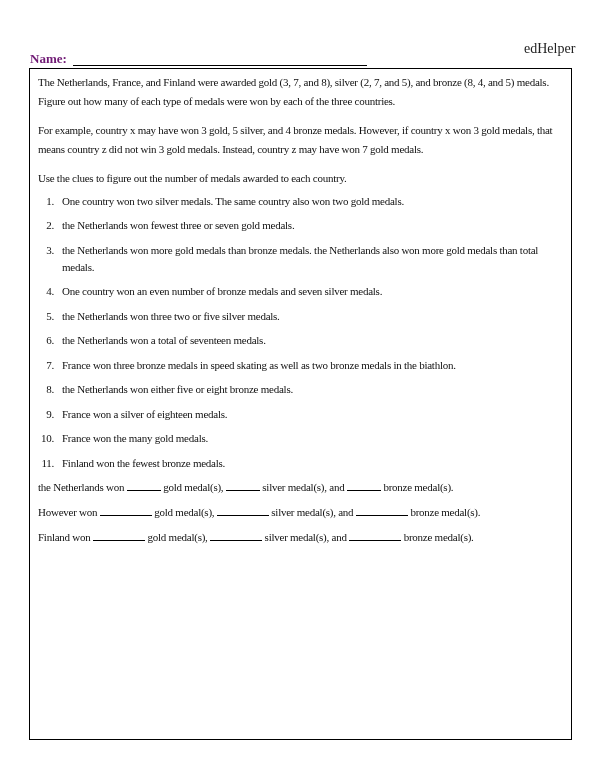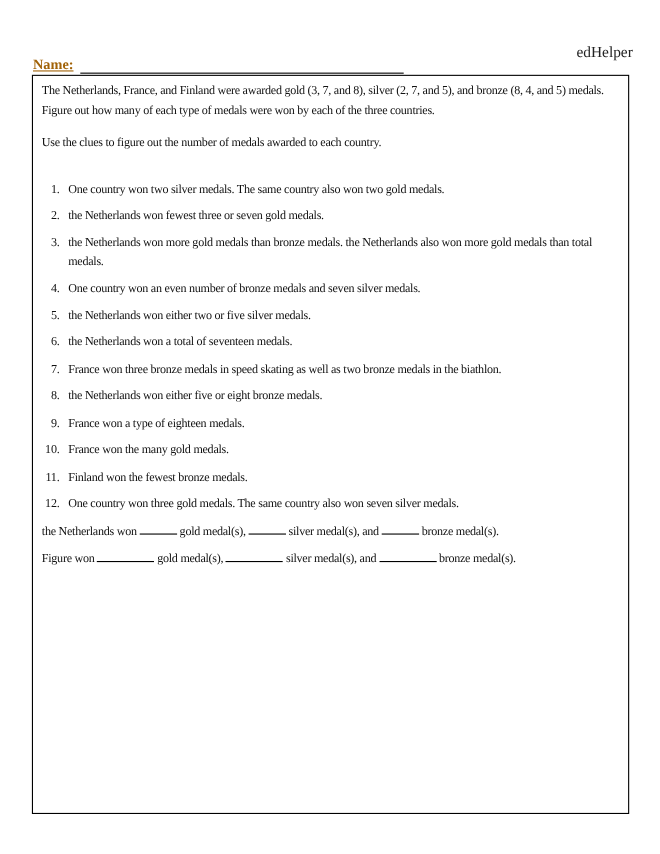--- a/index.html
+++ b/index.html
@@ -3,22 +3,22 @@
 <meta charset="utf-8">
 <style>
   html, body { margin: 0; padding: 0; background: #ffffff; }
   body { width: 600px; height: 776px; position: relative; overflow: hidden; }
   .brand {
     position: absolute; left: 524px; top: 41px;
     font-family: "Liberation Serif", serif; font-size: 14px; color: #222;
   }
   .name-row {
     position: absolute; left: 30px; top: 51px;
-    font-family: "Liberation Serif", serif; font-size: 13px; font-weight: bold; color: #a16207;
-    display: flex; align-items: flex-end; text-decoration: underline;
+    font-family: "Liberation Serif", serif; font-size: 13px; font-weight: bold; color: #701a75;
+    display: flex; align-items: center;
   }
   .name-line {
     display: inline-block; width: 294px; border-bottom: 1.2px solid #000;
     margin-left: 6px; height: 12px;
   }
   .box {
     position: absolute; left: 29px; top: 68px; width: 543px; height: 672px;
     border: 1.2px solid #000; box-sizing: border-box;
   }
   .content {
@@ -43,84 +43,90 @@
 
 <div class="name-row">
   <span>Name:</span>
   <span class="name-line"></span>
 </div>
 
 <div class="box"></div>
 
 <div class="content">
   <p class="para">The Netherlands, France, and Finland were awarded gold (3, 7, and 8), silver (2, 7, and 5), and bronze (8, 4, and 5) medals. Figure out how many of each type of medals were won by each of the three countries.</p>
-  <p class="para" style="margin-bottom:24px">Use the clues to figure out the number of medals awarded to each country.</p>
+  <p class="para">For example, country x may have won 3 gold, 5 silver, and 4 bronze medals. However, if country x won 3 gold medals, that means country z did not win 3 gold medals. Instead, country z may have won 7 gold medals.</p>
+  <p class="para" style="margin-bottom:5px">Use the clues to figure out the number of medals awarded to each country.</p>
 
   <ol class="clues">
     <li class="clue">
         <span class="clue-num">1.</span>
         <span class="clue-text">One country won two silver medals. The same country also won two gold medals.</span>
       </li>
     <li class="clue">
         <span class="clue-num">2.</span>
         <span class="clue-text">the Netherlands won fewest three or seven gold medals.</span>
       </li>
     <li class="clue">
         <span class="clue-num">3.</span>
         <span class="clue-text">the Netherlands won more gold medals than bronze medals. the Netherlands also won more gold medals than total medals.</span>
       </li>
     <li class="clue">
         <span class="clue-num">4.</span>
         <span class="clue-text">One country won an even number of bronze medals and seven silver medals.</span>
       </li>
     <li class="clue">
         <span class="clue-num">5.</span>
-        <span class="clue-text">the Netherlands won either two or five silver medals.</span>
+        <span class="clue-text">the Netherlands won three two or five silver medals.</span>
       </li>
     <li class="clue">
         <span class="clue-num">6.</span>
         <span class="clue-text">the Netherlands won a total of seventeen medals.</span>
       </li>
     <li class="clue">
         <span class="clue-num">7.</span>
         <span class="clue-text">France won three bronze medals in speed skating as well as two bronze medals in the biathlon.</span>
       </li>
     <li class="clue">
         <span class="clue-num">8.</span>
         <span class="clue-text">the Netherlands won either five or eight bronze medals.</span>
       </li>
     <li class="clue">
         <span class="clue-num">9.</span>
-        <span class="clue-text">France won a type of eighteen medals.</span>
+        <span class="clue-text">France won a silver of eighteen medals.</span>
       </li>
     <li class="clue">
         <span class="clue-num">10.</span>
         <span class="clue-text">France won the many gold medals.</span>
       </li>
     <li class="clue">
         <span class="clue-num">11.</span>
         <span class="clue-text">Finland won the fewest bronze medals.</span>
-      </li>
-    <li class="clue">
-        <span class="clue-num">12.</span>
-        <span class="clue-text">One country won three gold medals. The same country also won seven silver medals.</span>
       </li>
   </ol>
 
   <div class="answer">
     <span>the Netherlands won</span>
     <span class="blank short"></span>
     <span>gold medal(s),</span>
     <span class="blank short"></span>
     <span>silver medal(s), and</span>
     <span class="blank short"></span>
     <span>bronze medal(s).</span>
   </div>
   <div class="answer">
-    <span>Figure won</span>
+    <span>However won</span>
+    <span class="blank long"></span>
+    <span>gold medal(s),</span>
+    <span class="blank long"></span>
+    <span>silver medal(s), and</span>
+    <span class="blank long"></span>
+    <span>bronze medal(s).</span>
+  </div>
+  <div class="answer">
+    <span>Finland won</span>
     <span class="blank long"></span>
     <span>gold medal(s),</span>
     <span class="blank long"></span>
     <span>silver medal(s), and</span>
     <span class="blank long"></span>
     <span>bronze medal(s).</span>
   </div>
 </div>
 
 </body></html>

